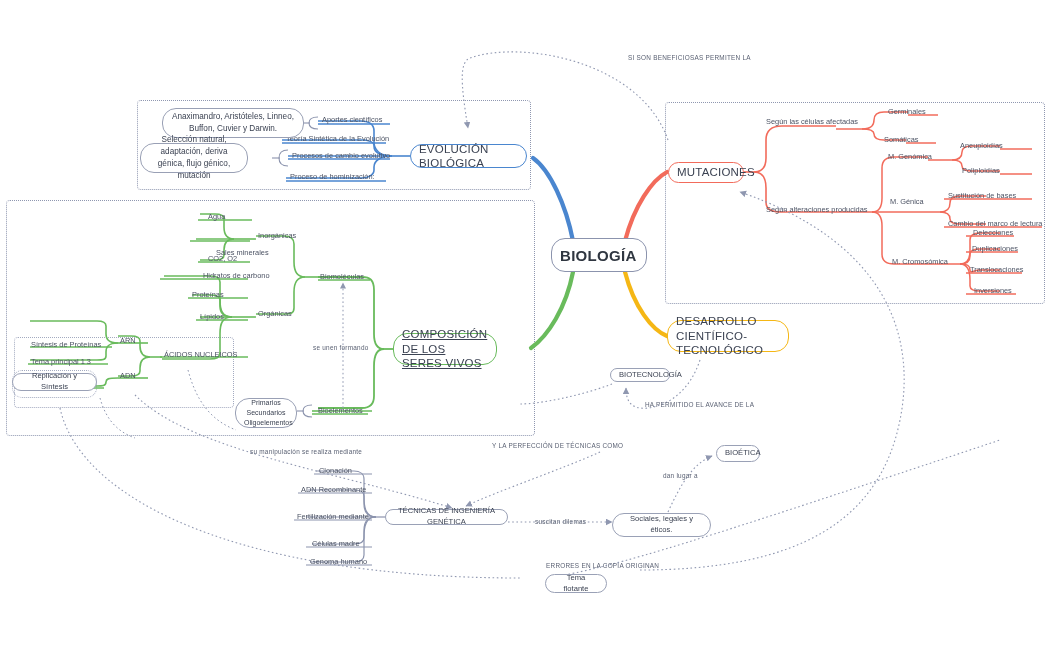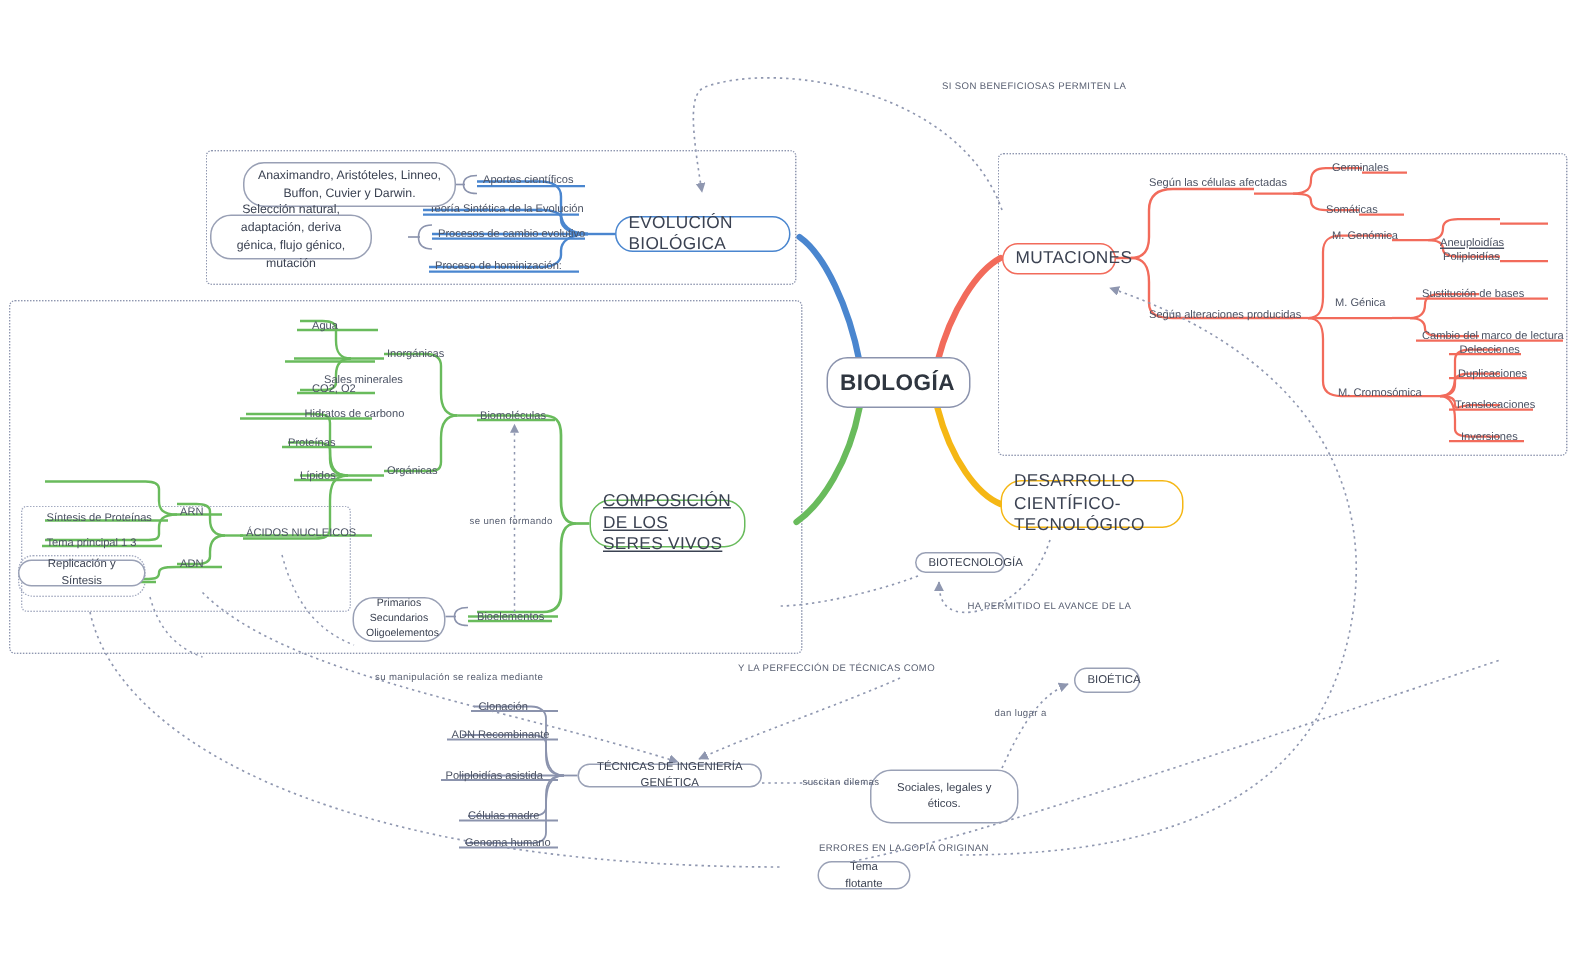--- a/index.html
+++ b/index.html
@@ -207,21 +207,21 @@
   </div>
 
   <div class="node main-red main-label" style="left:668px;top:162px;width:76px;height:21px;justify-content:center;">
     <span>MUTACIONES</span>
   </div>
   <div class="freetext" style="left:766px;top:117px;">Según las células afectadas</div>
   <div class="freetext" style="left:888px;top:107px;">Germinales</div>
   <div class="freetext" style="left:884px;top:135px;">Somáticas</div>
   <div class="freetext" style="left:766px;top:205px;">Según alteraciones producidas</div>
   <div class="freetext" style="left:888px;top:152px;">M. Genómica</div>
-  <div class="freetext" style="left:960px;top:157px;text-decoration:underline;">Aneuploidías</div>
+  <div class="freetext" style="left:960px;top:141px;">Aneuploidías</div>
   <div class="freetext" style="left:962px;top:166px;">Poliploidías</div>
   <div class="freetext" style="left:890px;top:197px;">M. Génica</div>
   <div class="freetext" style="left:948px;top:191px;">Sustitución de bases</div>
   <div class="freetext" style="left:948px;top:219px;">Cambio del marco de lectura</div>
   <div class="freetext" style="left:892px;top:257px;">M. Cromosómica</div>
   <div class="freetext" style="left:973px;top:228px;">Delecciones</div>
   <div class="freetext" style="left:972px;top:244px;">Duplicaciones</div>
   <div class="freetext" style="left:970px;top:265px;">Translocaciones</div>
   <div class="freetext" style="left:974px;top:286px;">Inversiones</div>
 
@@ -258,30 +258,30 @@
 
   <div class="node leafbox" style="left:610px;top:368px;width:60px;height:14px;">
     <span>BIOTECNOLOGÍA</span>
   </div>
   <div class="node leafbox" style="left:716px;top:445px;width:44px;height:17px;">
     <span>BIOÉTICA</span>
   </div>
   <div class="node leafbox" style="left:385px;top:509px;width:123px;height:16px;">
     <span>TÉCNICAS DE INGENIERÍA GENÉTICA</span>
   </div>
-  <div class="node leafbox" style="left:580px;top:513px;width:99px;height:36px;">
+  <div class="node leafbox" style="left:612px;top:513px;width:99px;height:24px;">
     <span>Sociales, legales y éticos.</span>
   </div>
   <div class="node leafbox" style="left:545px;top:574px;width:62px;height:19px;">
     <span>Tema flotante</span>
   </div>
 
   <div class="freetext" style="left:319px;top:466px;">Clonación</div>
   <div class="freetext" style="left:301px;top:485px;">ADN Recombinante</div>
-  <div class="freetext" style="left:297px;top:512px;">Poliploidías asistida</div>
+  <div class="freetext" style="left:297px;top:512px;">Fertilización mediante</div>
   <div class="freetext" style="left:312px;top:539px;">Células madre</div>
   <div class="freetext" style="left:310px;top:557px;">Genoma humano</div>
 
   <div class="conn-label" style="left:628px;top:54px;">SI SON BENEFICIOSAS PERMITEN LA</div>
   <div class="conn-label" style="left:645px;top:401px;">HA PERMITIDO EL AVANCE DE LA</div>
   <div class="conn-label" style="left:492px;top:442px;">Y LA PERFECCIÓN DE TÉCNICAS COMO</div>
   <div class="conn-label" style="left:250px;top:448px;">su manipulación se realiza mediante</div>
   <div class="conn-label" style="left:313px;top:344px;">se unen formando</div>
   <div class="conn-label" style="left:535px;top:518px;">suscitan dilemas</div>
   <div class="conn-label" style="left:663px;top:472px;">dan lugar a</div>

